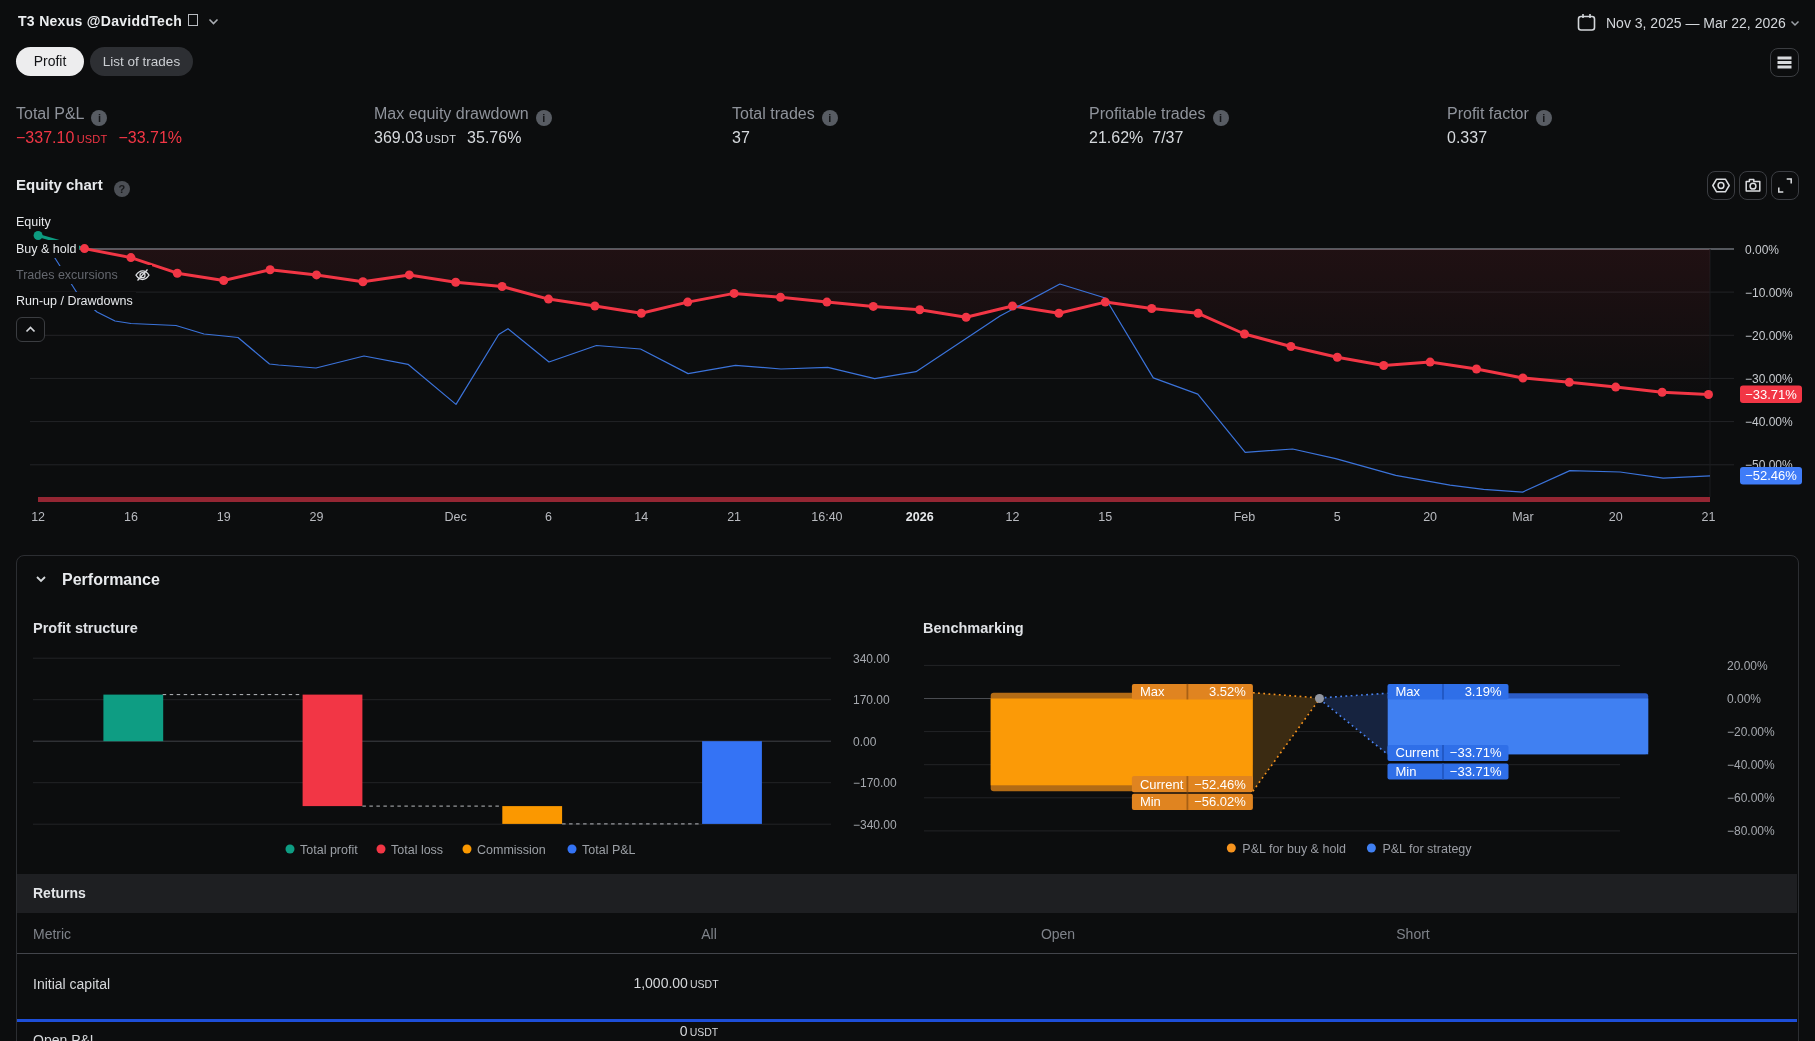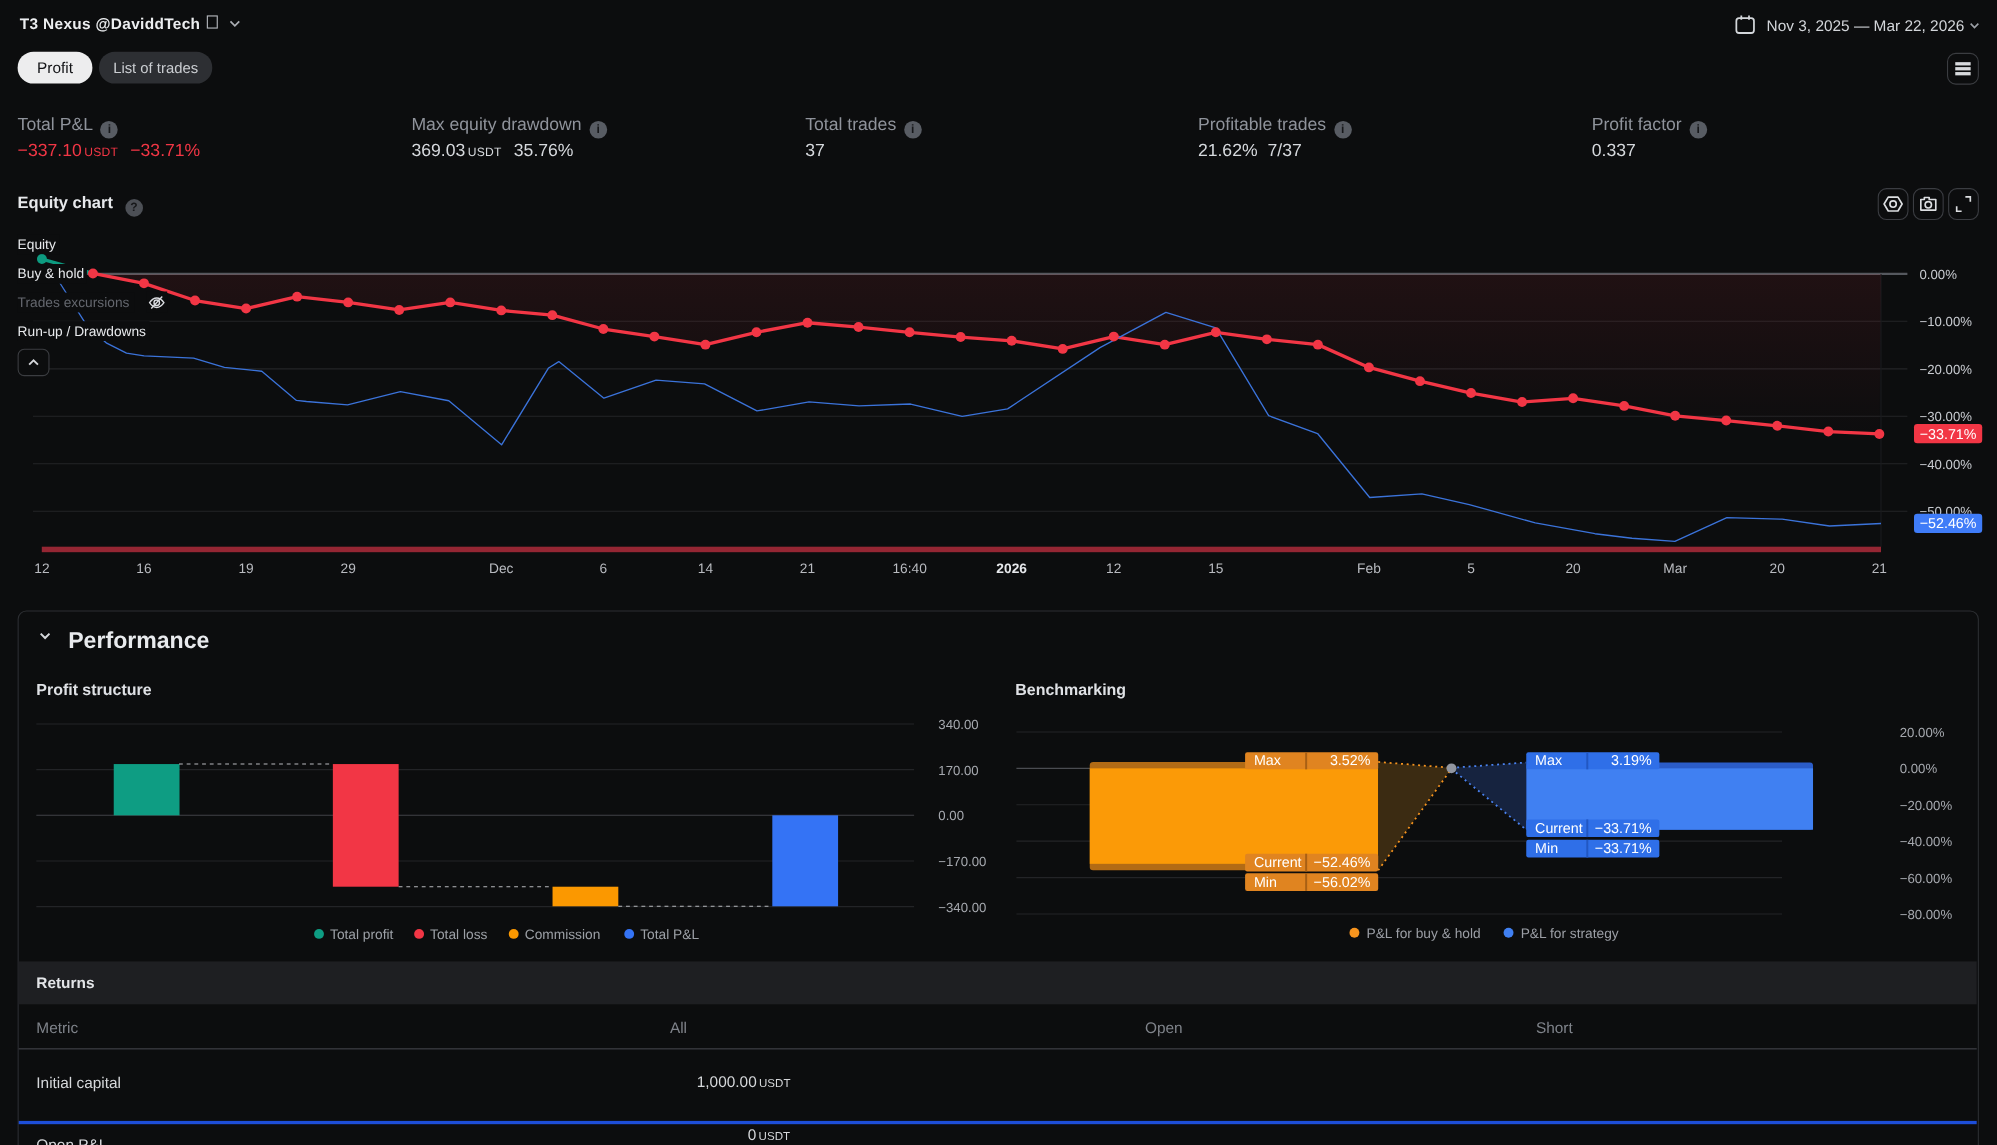--- a/index.html
+++ b/index.html
@@ -270,31 +270,31 @@
     </svg>
 </div>
 
 <div class="abs" style="left:16px;top:555px;width:1781px;height:520px;border:1px solid #2c2e32;border-radius:8px;"></div>
 
 <div class="abs" style="left:34px;top:572px;">
   <svg width="14" height="10" viewBox="0 0 14 10" style="vertical-align:2px;">
       <polyline points="3,3 7,7 11,3" fill="none" stroke="#d5d8db" stroke-width="1.8"></polyline>
     </svg>
 </div>
-<div class="abs" style="left:62px;top:571px;font-size:21px;font-weight:bold;color:#e8eaed;">Performance</div>
+<div class="abs" style="left:62px;top:571px;font-size:16px;font-weight:bold;color:#e8eaed;">Performance</div>
 
 <div class="abs" style="left:33px;top:620px;font-size:14.5px;font-weight:bold;color:#dfe1e5;">Profit structure</div>
 <div class="abs" style="left:923px;top:620px;font-size:14.5px;font-weight:bold;color:#dfe1e5;">Benchmarking</div>
 
 <div class="abs" style="left:17px;top:874px;width:1780px;height:39px;background:#1e1f22;color:#e3e5e8;font-size:14px;font-weight:bold;">
   <div style="margin:11px 0 0 16px;">Returns</div>
 </div>
 <div class="abs" style="left:17px;top:913px;width:1780px;height:40px;border-bottom:1px solid #43454b;color:#7f838a;font-size:14px;">
   <div class="abs" style="left:16px;top:13px;">Metric</div>
-  <div class="abs" style="left:592px;top:13px;width:200px;text-align:left;">All</div>
+  <div class="abs" style="left:592px;top:13px;width:200px;text-align:center;">All</div>
   <div class="abs" style="left:941px;top:13px;width:200px;text-align:center;">Open</div>
   <div class="abs" style="left:1296px;top:13px;width:200px;text-align:center;">Short</div>
 </div>
 <div class="abs" style="left:17px;top:954px;width:1780px;height:65px;border-bottom:3px solid #1d4ed8;color:#d6d8db;font-size:14px;">
   <div class="abs" style="left:16px;top:22px;">Initial capital</div>
   <div class="abs" style="left:559px;top:21px;width:200px;text-align:center;">1,000.00<span style="font-size:10.5px;"> USDT</span></div>
 </div>
 <div class="abs" style="left:17px;top:1019px;width:1780px;height:22px;color:#d6d8db;font-size:14px;">
   <div class="abs" style="left:16px;top:13px;">Open P&amp;L</div>
   <div class="abs" style="left:582px;top:4px;width:200px;text-align:center;">0<span style="font-size:10.5px;"> USDT</span></div>

